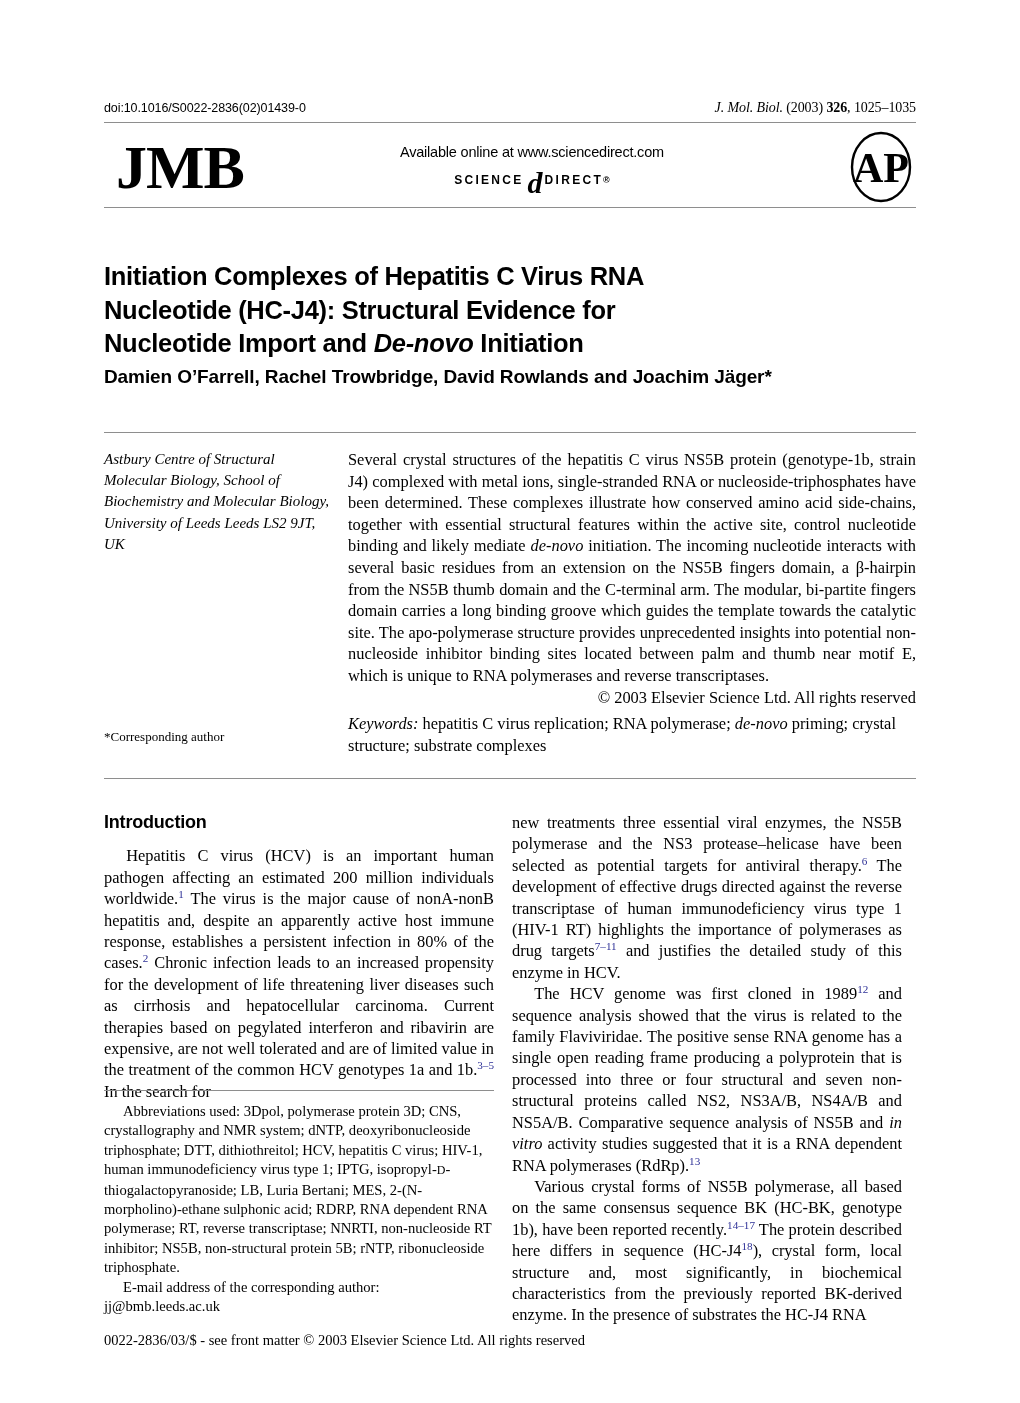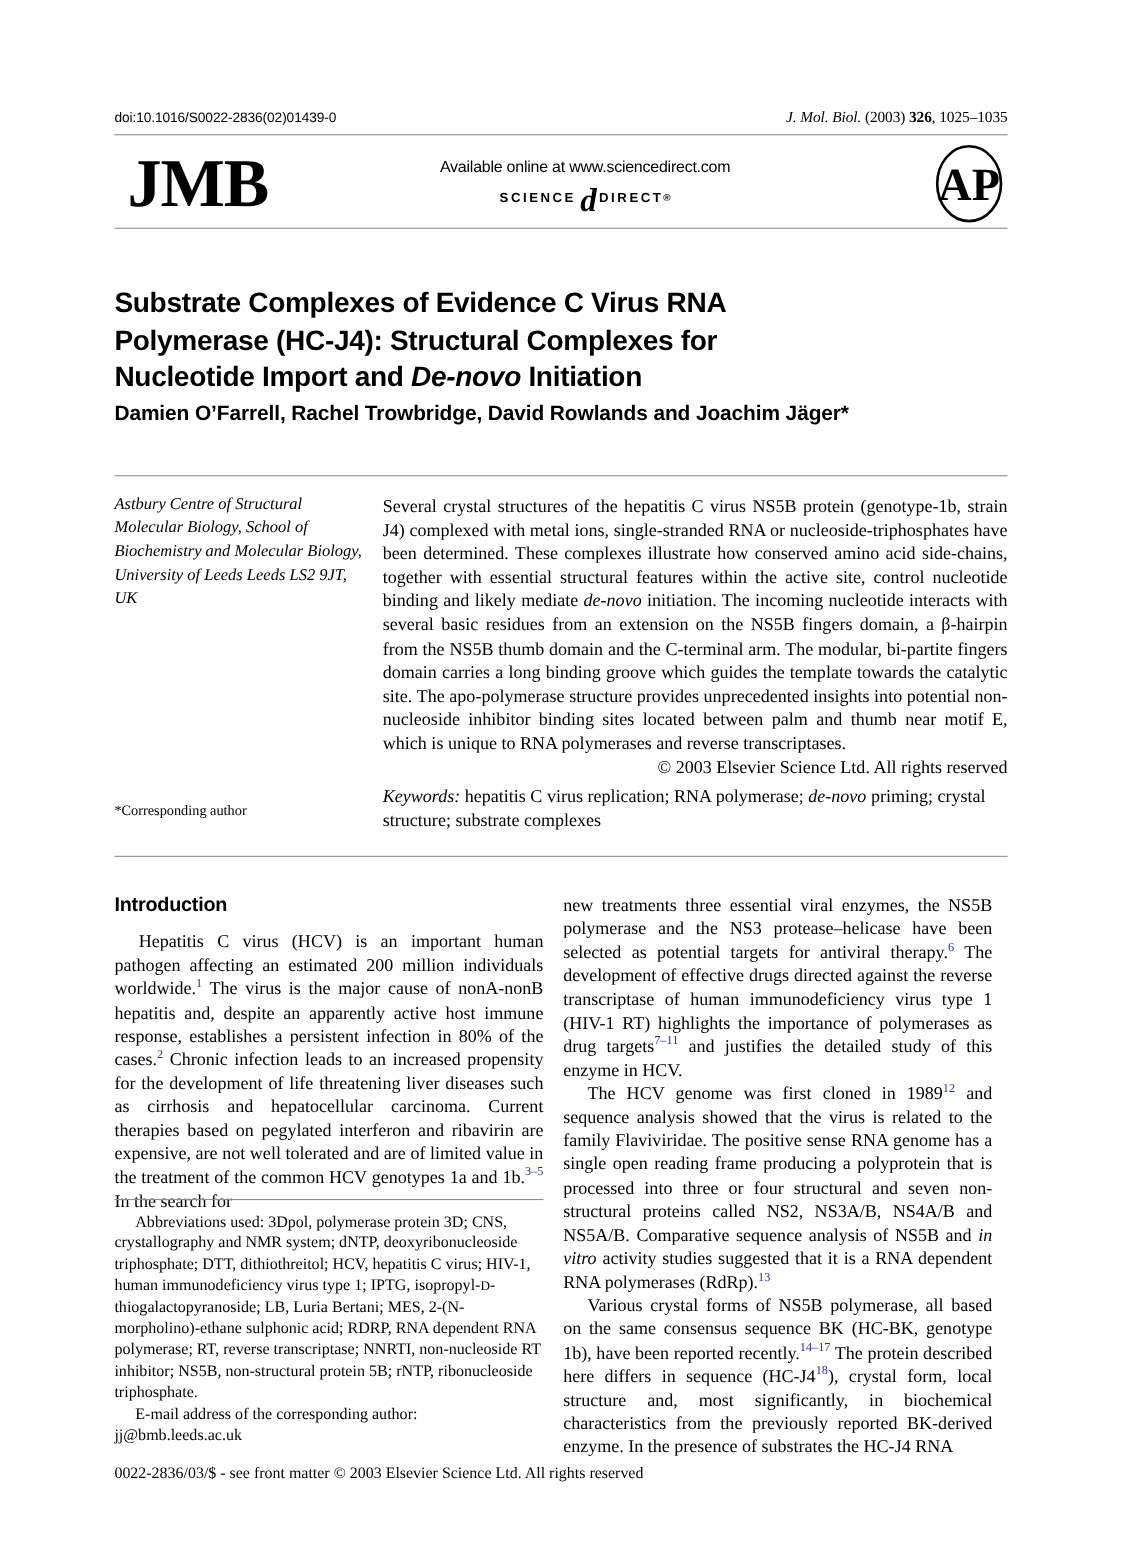--- a/index.html
+++ b/index.html
@@ -275,22 +275,22 @@
       <svg width="62" height="72" viewBox="0 0 62 72" aria-hidden="true">
         <ellipse cx="31" cy="36" rx="29" ry="34" fill="none" stroke="#000" stroke-width="2.4"></ellipse>
         <text x="31" y="51" font-family="Liberation Serif, serif" font-size="42" font-weight="bold" text-anchor="middle" fill="#000">AP</text>
       </svg>
     </div>
   </div>
 
   <hr class="rule rule-logo">
 
   <h1 class="title">
-    <span>Substrate Complexes of Evidence C Virus RNA</span><br>
-    <span>Polymerase (HC-J4): Structural Complexes for</span><br>
+    <span>Initiation Complexes of Hepatitis C Virus RNA</span><br>
+    <span>Nucleotide (HC-J4): Structural Evidence for</span><br>
     <span>Nucleotide Import and </span><span class="it">De-novo</span><span> Initiation</span>
   </h1>
 
   <div class="authors">Damien O’Farrell, Rachel Trowbridge, David Rowlands and Joachim Jäger*</div>
 
   <hr class="rule rule-abs-top">
 
   <div class="affil">Astbury Centre of Structural Molecular Biology, School of Biochemistry and Molecular Biology, University of Leeds Leeds LS2 9JT, UK</div>
   <div class="corresponding">*Corresponding author</div>
 

